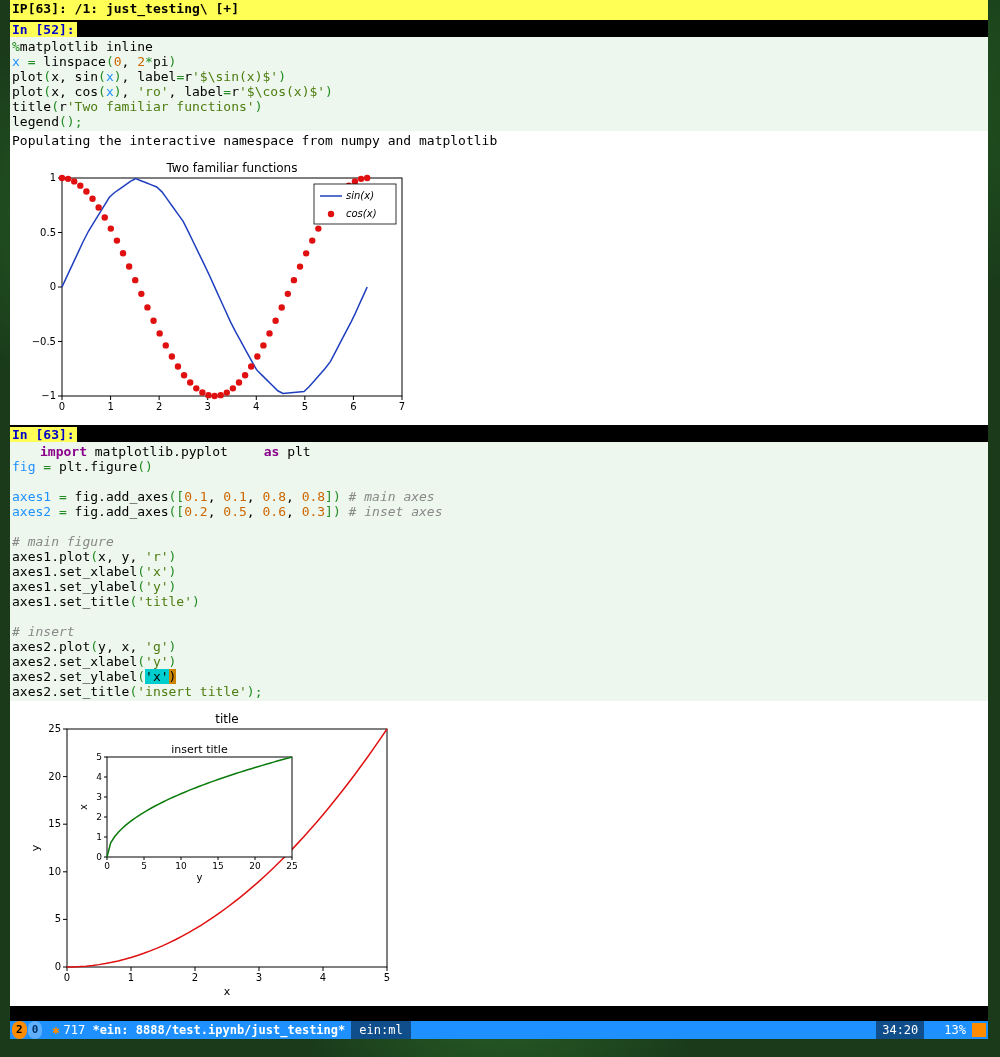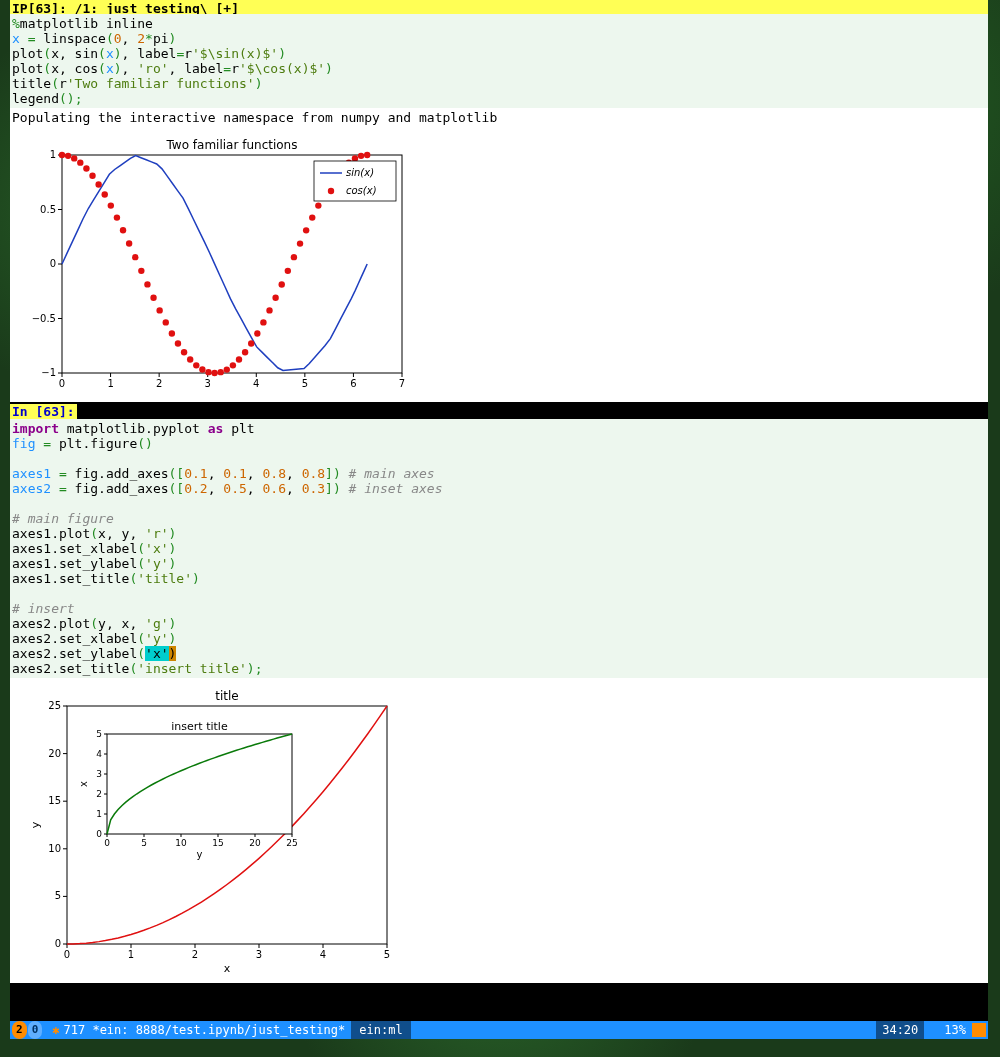--- a/index.html
+++ b/index.html
@@ -25,21 +25,21 @@
     position: absolute;
     left: 10px; top: 0; right: 12px; bottom: 18px;
     background: #000;
     display: flex; flex-direction: column;
   }
   .titlebar {
     background: #ffff55;
     color: #000;
     font-weight: bold;
     padding: 0 2px;
-    height: 14px; line-height: 17px;
+    height: 20px; line-height: 17px;
   }
   .content {
     flex: 1;
     display: flex; flex-direction: column;
     overflow: hidden;
   }
   .prompt-label {
     background: #ffff55;
     color: #0000cd;
     font-weight: bold;
@@ -47,21 +47,21 @@
     padding: 0 2px;
     margin: 2px 0 0 0;
   }
   .code-block {
     background: #edf7ee;
     color: #000;
     padding: 2px 2px;
     line-height: 15px;
     white-space: pre;
   }
-  .tk-kw    { color: #8b008b; font-weight: bold; }
+  .tk-kw    { color: #8b008b; font-weight: bold; margin-left: 28px; }
   .tk-op    { color: #228b22; }
   .tk-num   { color: #cd6600; }
   .tk-par   { color: #228b22; }
   .tk-str   { color: #4d7c0f; }
   .tk-var   { color: #1e90ff; }
   .tk-com   { color: #888; font-style: italic; }
   .tk-cur   { background: #00cdcd; color:#000; }
   .tk-cur2  { background: #cd8500; color:#000; }
   .output-text {
     color: #000; background: #fff;
@@ -85,39 +85,40 @@
     font-weight: bold; font-size: 11px;
     margin-right: 1px;
   }
   .modeline .badge2 {
     background: #5fafff; color: #003366;
     border-radius: 8px; padding: 0 4px;
     font-weight: bold; font-size: 11px;
     margin-right: 6px;
   }
   .modeline .star { color: #ff8c00; margin: 0 4px; }
-  .modeline .buf  { font-weight: normal; text-align: center; }
+  .modeline .buf  { font-weight: bold; text-align: center; }
   .modeline .mode-tag { background: #104e8b; padding: 0 8px; margin-left: 6px; }
   .modeline .spacer { flex: 1; }
   .modeline .pos { background: #104e8b; padding: 0 6px; margin-right:20px;}
   .modeline .pct { margin-right: 6px; }
   .modeline .endblk { background: #ff8c00; width: 14px; height: 14px; }
   svg text { font-family: "DejaVu Sans", sans-serif; }
 </style>
 </head>
 <body>
 
 <div class="leaves-bg"></div>
 
 <div class="window">
 
   <div class="titlebar">IP[63]: /1: just_testing\ [+]</div>
 
   <div class="content">
 
+    <div><span class="prompt-label">In [52]:</span></div>
     <div class="code-block"><span class="tk-op">%</span>matplotlib inline
 <span class="tk-var">x</span> <span class="tk-op">=</span> linspace<span class="tk-par">(</span><span class="tk-num">0</span>, <span class="tk-num">2</span><span class="tk-op">*</span>pi<span class="tk-par">)</span>
 plot<span class="tk-par">(</span>x, sin<span class="tk-par">(</span><span class="tk-var">x</span><span class="tk-par">)</span>, label<span class="tk-op">=</span>r<span class="tk-str">'$\sin(x)$'</span><span class="tk-par">)</span>
 plot<span class="tk-par">(</span>x, cos<span class="tk-par">(</span><span class="tk-var">x</span><span class="tk-par">)</span>, <span class="tk-str">'ro'</span>, label<span class="tk-op">=</span>r<span class="tk-str">'$\cos(x)$'</span><span class="tk-par">)</span>
 title<span class="tk-par">(</span>r<span class="tk-str">'Two familiar functions'</span><span class="tk-par">)</span>
 legend<span class="tk-par">()</span><span class="tk-op">;</span></div>
     <div class="output-text">Populating the interactive namespace from numpy and matplotlib</div>
 
     <div class="plot-area">
       <svg id="chart0" width="400" height="260">

